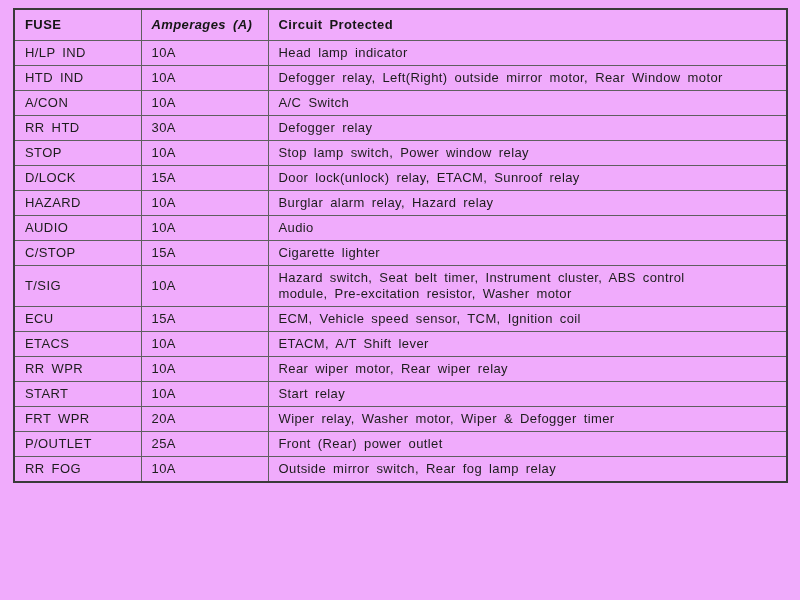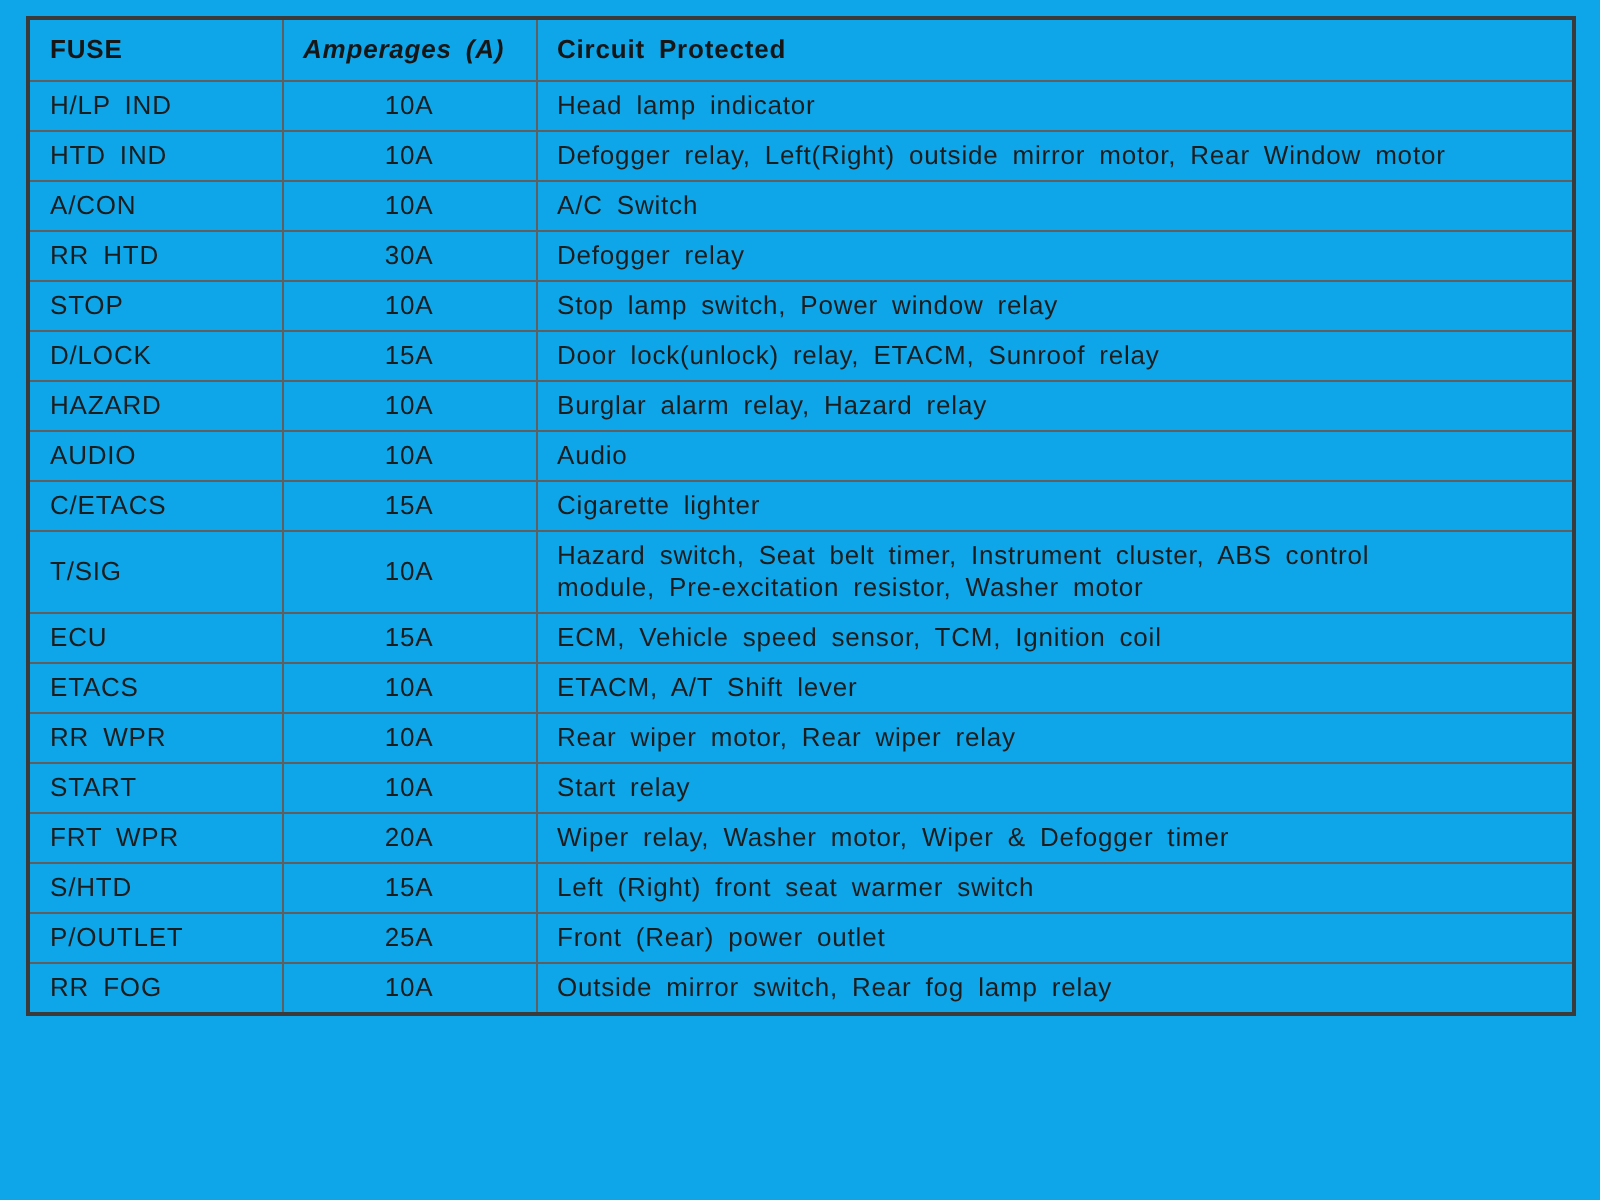--- a/index.html
+++ b/index.html
@@ -4,21 +4,21 @@
 <style>
   * { margin: 0; padding: 0; box-sizing: border-box; }
   html, body {
     width: 800px; height: 600px;
     background: #ffffff;
     font-family: "Liberation Sans", sans-serif;
   }
   .page {
     position: relative;
     width: 800px; height: 600px;
-    background: #0ea5e9;
+    background: #f0abfc;
     overflow: hidden;
   }
   table.fuse-table {
     position: absolute;
     left: 13px; top: 8px;
     width: 775px;
     border-collapse: collapse;
     table-layout: fixed;
     border: 2px solid #3a3a3a;
   }
@@ -36,21 +36,21 @@
   }
   table.fuse-table th {
     font-weight: bold;
     text-align: left;
     padding-top: 7px;
     padding-bottom: 7px;
     color: #161616;
   }
   col.col-fuse { width: 127px; }
   col.col-amp  { width: 127px; }
-  .amp-cell, th.amp-head { text-align: center; }
+  .amp-cell, th.amp-head { }
   th.amp-head { text-align: center; font-style: italic; }
   td.circuit-cell { white-space: pre-line; }
   td.fuse-cell { letter-spacing: 0.6px; }
 </style>
 </head>
 <body>
 
 <div class="page">
   <table class="fuse-table">
     <colgroup>
@@ -108,21 +108,21 @@
     <td class="circuit-cell">Burglar alarm relay, Hazard relay</td>
   </tr>
 
   <tr>
     <td class="fuse-cell">AUDIO</td>
     <td class="amp-cell">10A</td>
     <td class="circuit-cell">Audio</td>
   </tr>
 
   <tr>
-    <td class="fuse-cell">C/ETACS</td>
+    <td class="fuse-cell">C/STOP</td>
     <td class="amp-cell">15A</td>
     <td class="circuit-cell">Cigarette lighter</td>
   </tr>
 
 
 
   <tr>
     <td class="fuse-cell">T/SIG</td>
     <td class="amp-cell">10A</td>
     <td class="circuit-cell">Hazard switch, Seat belt timer, Instrument cluster, ABS control
@@ -152,25 +152,20 @@
     <td class="amp-cell">10A</td>
     <td class="circuit-cell">Start relay</td>
   </tr>
 
   <tr>
     <td class="fuse-cell">FRT WPR</td>
     <td class="amp-cell">20A</td>
     <td class="circuit-cell">Wiper relay, Washer motor, Wiper &amp; Defogger timer</td>
   </tr>
 
-  <tr>
-    <td class="fuse-cell">S/HTD</td>
-    <td class="amp-cell">15A</td>
-    <td class="circuit-cell">Left (Right) front seat warmer switch</td>
-  </tr>
 
   <tr>
     <td class="fuse-cell">P/OUTLET</td>
     <td class="amp-cell">25A</td>
     <td class="circuit-cell">Front (Rear) power outlet</td>
   </tr>
 
 
   <tr>
     <td class="fuse-cell">RR FOG</td>

